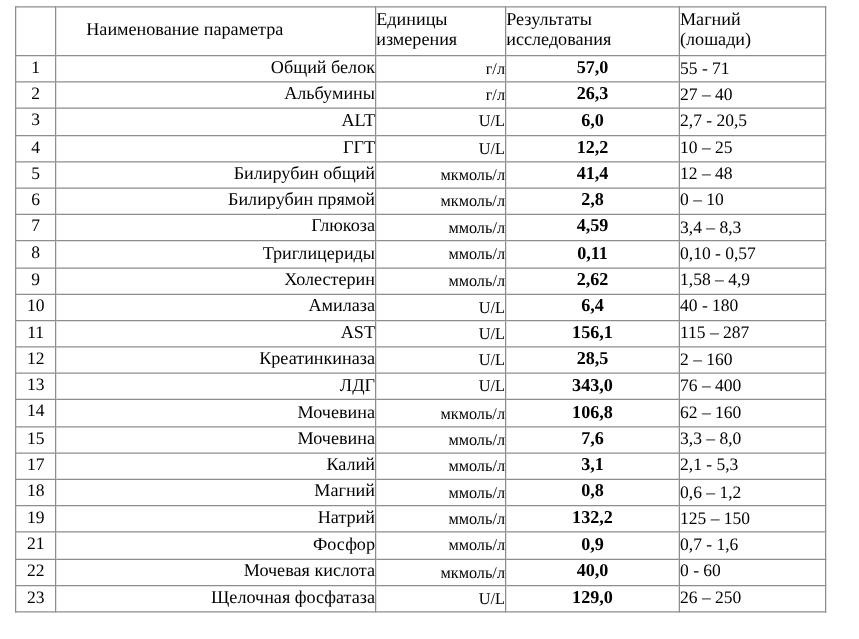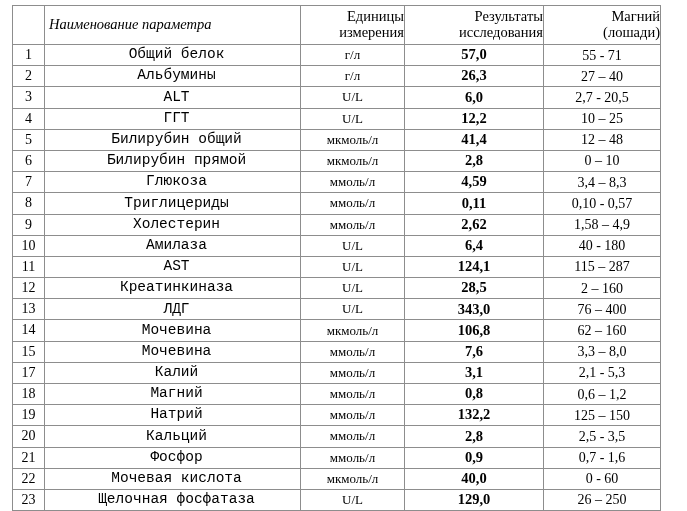--- a/index.html
+++ b/index.html
@@ -54,65 +54,62 @@
   }
 
   
   .results-table {
     border: 1px solid #6f6f6f;
   }
 
   thead th {
     height: 38px;
     font-size: 14.5px;
-    text-align: right;
+    text-align: left;
     padding: 1px 3px 2px 3px;
   }
   thead th.h-num {
     
   }
   thead th.h-name {
     text-align: left;
-    padding-left: 4px;
-    font-style: italic;
+    padding-left: 24px;
   }
   thead th .hline {
     display: block;
     white-space: nowrap;
   }
 
   tbody td {
     height: 19.2px;
     font-size: 14.5px;
   }
 
   td.cell-num {
     text-align: center;
     font-size: 14px;
     padding-bottom: 1px;
   }
   td.cell-name {
-    text-align: center;
+    text-align: right;
     padding-left: 8px;
     white-space: nowrap;
     overflow: hidden;
-    font-family: Liberation Mono, monospace;
   }
   td.cell-units {
-    text-align: center;
+    text-align: right;
     font-size: 13px;
   }
   td.cell-result {
     text-align: center;
     font-weight: bold;
     font-size: 14.5px;
     margin-left: 12px;
   }
   td.cell-norm {
-    text-align: center;
     font-size: 14px;
   }
 </style>
 </head>
 <body>
 
 <div class="sheet">
 
   <table class="results-table">
     <colgroup>
@@ -212,21 +209,21 @@
           <td class="cell-num">10</td>
           <td class="cell-name">Амилаза</td>
           <td class="cell-units">U/L</td>
           <td class="cell-result">6,4</td>
           <td class="cell-norm">40 - 180</td>
         </tr>
         <tr>
           <td class="cell-num">11</td>
           <td class="cell-name">AST</td>
           <td class="cell-units">U/L</td>
-          <td class="cell-result">124,1</td>
+          <td class="cell-result">156,1</td>
           <td class="cell-norm">115 – 287</td>
         </tr>
         <tr>
           <td class="cell-num">12</td>
           <td class="cell-name">Креатинкиназа</td>
           <td class="cell-units">U/L</td>
           <td class="cell-result">28,5</td>
           <td class="cell-norm">2 – 160</td>
         </tr>
         <tr>
@@ -265,27 +262,20 @@
           <td class="cell-norm">0,6 – 1,2</td>
         </tr>
         <tr>
           <td class="cell-num">19</td>
           <td class="cell-name">Натрий</td>
           <td class="cell-units">ммоль/л</td>
           <td class="cell-result">132,2</td>
           <td class="cell-norm">125 – 150</td>
         </tr>
         <tr>
-          <td class="cell-num">20</td>
-          <td class="cell-name">Кальций</td>
-          <td class="cell-units">ммоль/л</td>
-          <td class="cell-result">2,8</td>
-          <td class="cell-norm">2,5 - 3,5</td>
-        </tr>
-        <tr>
           <td class="cell-num">21</td>
           <td class="cell-name">Фосфор</td>
           <td class="cell-units">ммоль/л</td>
           <td class="cell-result">0,9</td>
           <td class="cell-norm">0,7 - 1,6</td>
         </tr>
         <tr>
           <td class="cell-num">22</td>
           <td class="cell-name">Мочевая кислота</td>
           <td class="cell-units">мкмоль/л</td>

